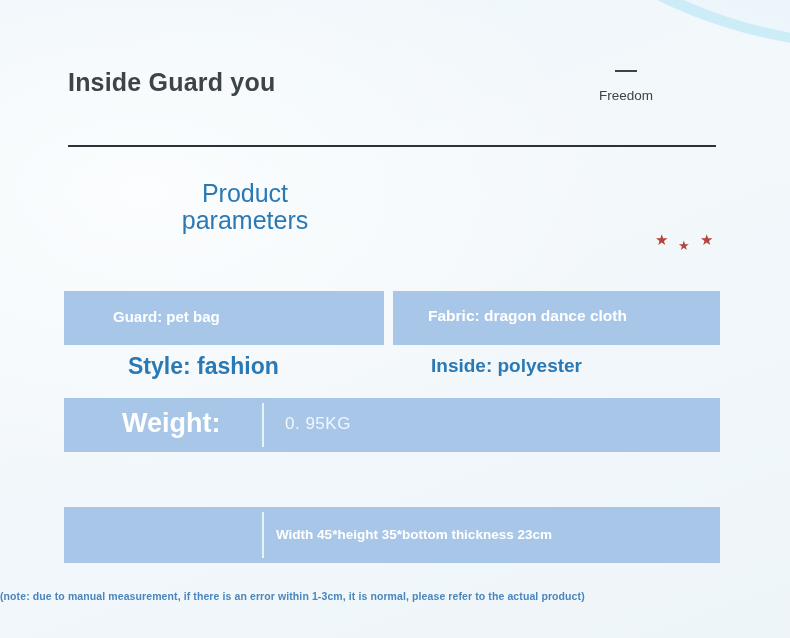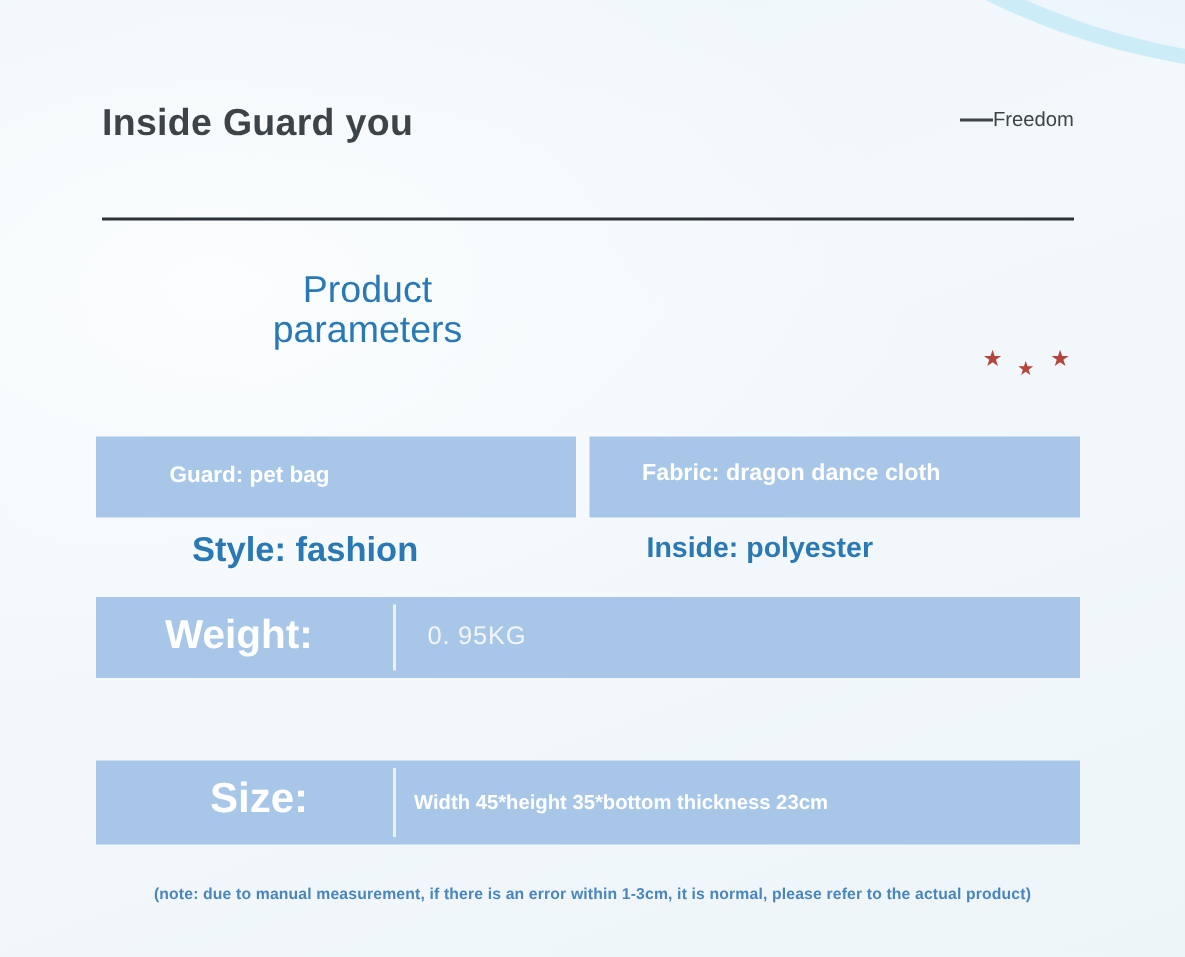--- a/index.html
+++ b/index.html
@@ -64,21 +64,22 @@
     width: 180px;
     text-align: right;
     font-size: 13.5px;
     line-height: 19px;
     color: #3d4449;
   }
   .brand-line1 {
     display: flex;
     align-items: center;
     justify-content: flex-end;
-    gap: 0;
+    gap: 14px;
+    flex-direction: column;
   }
   .brand-dash {
     display: inline-block;
     width: 22px;
     height: 2px;
     background: #3d4449;
   }
   .rule {
     position: absolute;
     left: 68px;
@@ -150,39 +151,38 @@
   #row1-label-name   { left: 113px; top: 308px; font-size: 15px; }
   #row1-label-fabric { left: 428px; top: 307px; font-size: 15.5px; }
 
   
   #row2-style  { left: 113px; top: 353px; font-size: 23px; margin-left: 15px; }
   #row2-inside { left: 431px; top: 355px; font-size: 19px; }
 
   
   #row3-box   { left: 64px; top: 398px; width: 656px; height: 54px; }
   #row3-div   { left: 262px; top: 403px; height: 44px; }
-  #row3-label { left: 110px; top: 408px; font-size: 27px; }
+  #row3-label { left: 122px; top: 408px; font-size: 27px; }
   #row3-value { left: 285px; top: 414px; font-size: 17px; color: #f2f6fb; font-weight: normal; letter-spacing: 0.5px; }
 
   
   #row4-function { left: 106px; top: 463px; font-size: 19px; }
 
   
   #row5-box   { left: 64px; top: 507px; width: 656px; height: 56px; }
   #row5-div   { left: 262px; top: 512px; height: 46px; }
   #row5-label { left: 140px; top: 516px; font-size: 28px; }
   #row5-value { left: 276px; top: 527px; font-size: 13.5px; }
 
   
   .note {
     position: absolute;
     left: 0;
     top: 590px;
     width: 790px;
-    text-align: center;
     font-size: 10.5px;
     font-weight: bold;
     color: #4a86bd;
     letter-spacing: 0.1px;
   }
 </style>
 </head>
 <body>
 
 <div class="page">
@@ -221,18 +221,17 @@
   <div class="blue-text" id="row2-inside">Inside: polyester</div>
 
   <div class="param-box" id="row3-box"></div>
   <div class="divider-v" id="row3-div"></div>
   <div class="box-text white-label" id="row3-label">Weight:</div>
   <div class="box-text" id="row3-value">0. 95KG</div>
 
 
   <div class="param-box" id="row5-box"></div>
   <div class="divider-v" id="row5-div"></div>
-  <div class="box-text white-label" id="row5-label">Size:</div>
   <div class="box-text white-label" id="row5-value">Width 45*height 35*bottom thickness 23cm</div>
 
   <div class="note">(note: due to manual measurement, if there is an error within 1-3cm, it is normal, please refer to the actual product)</div>
 
 </div>
 
 </body></html>

